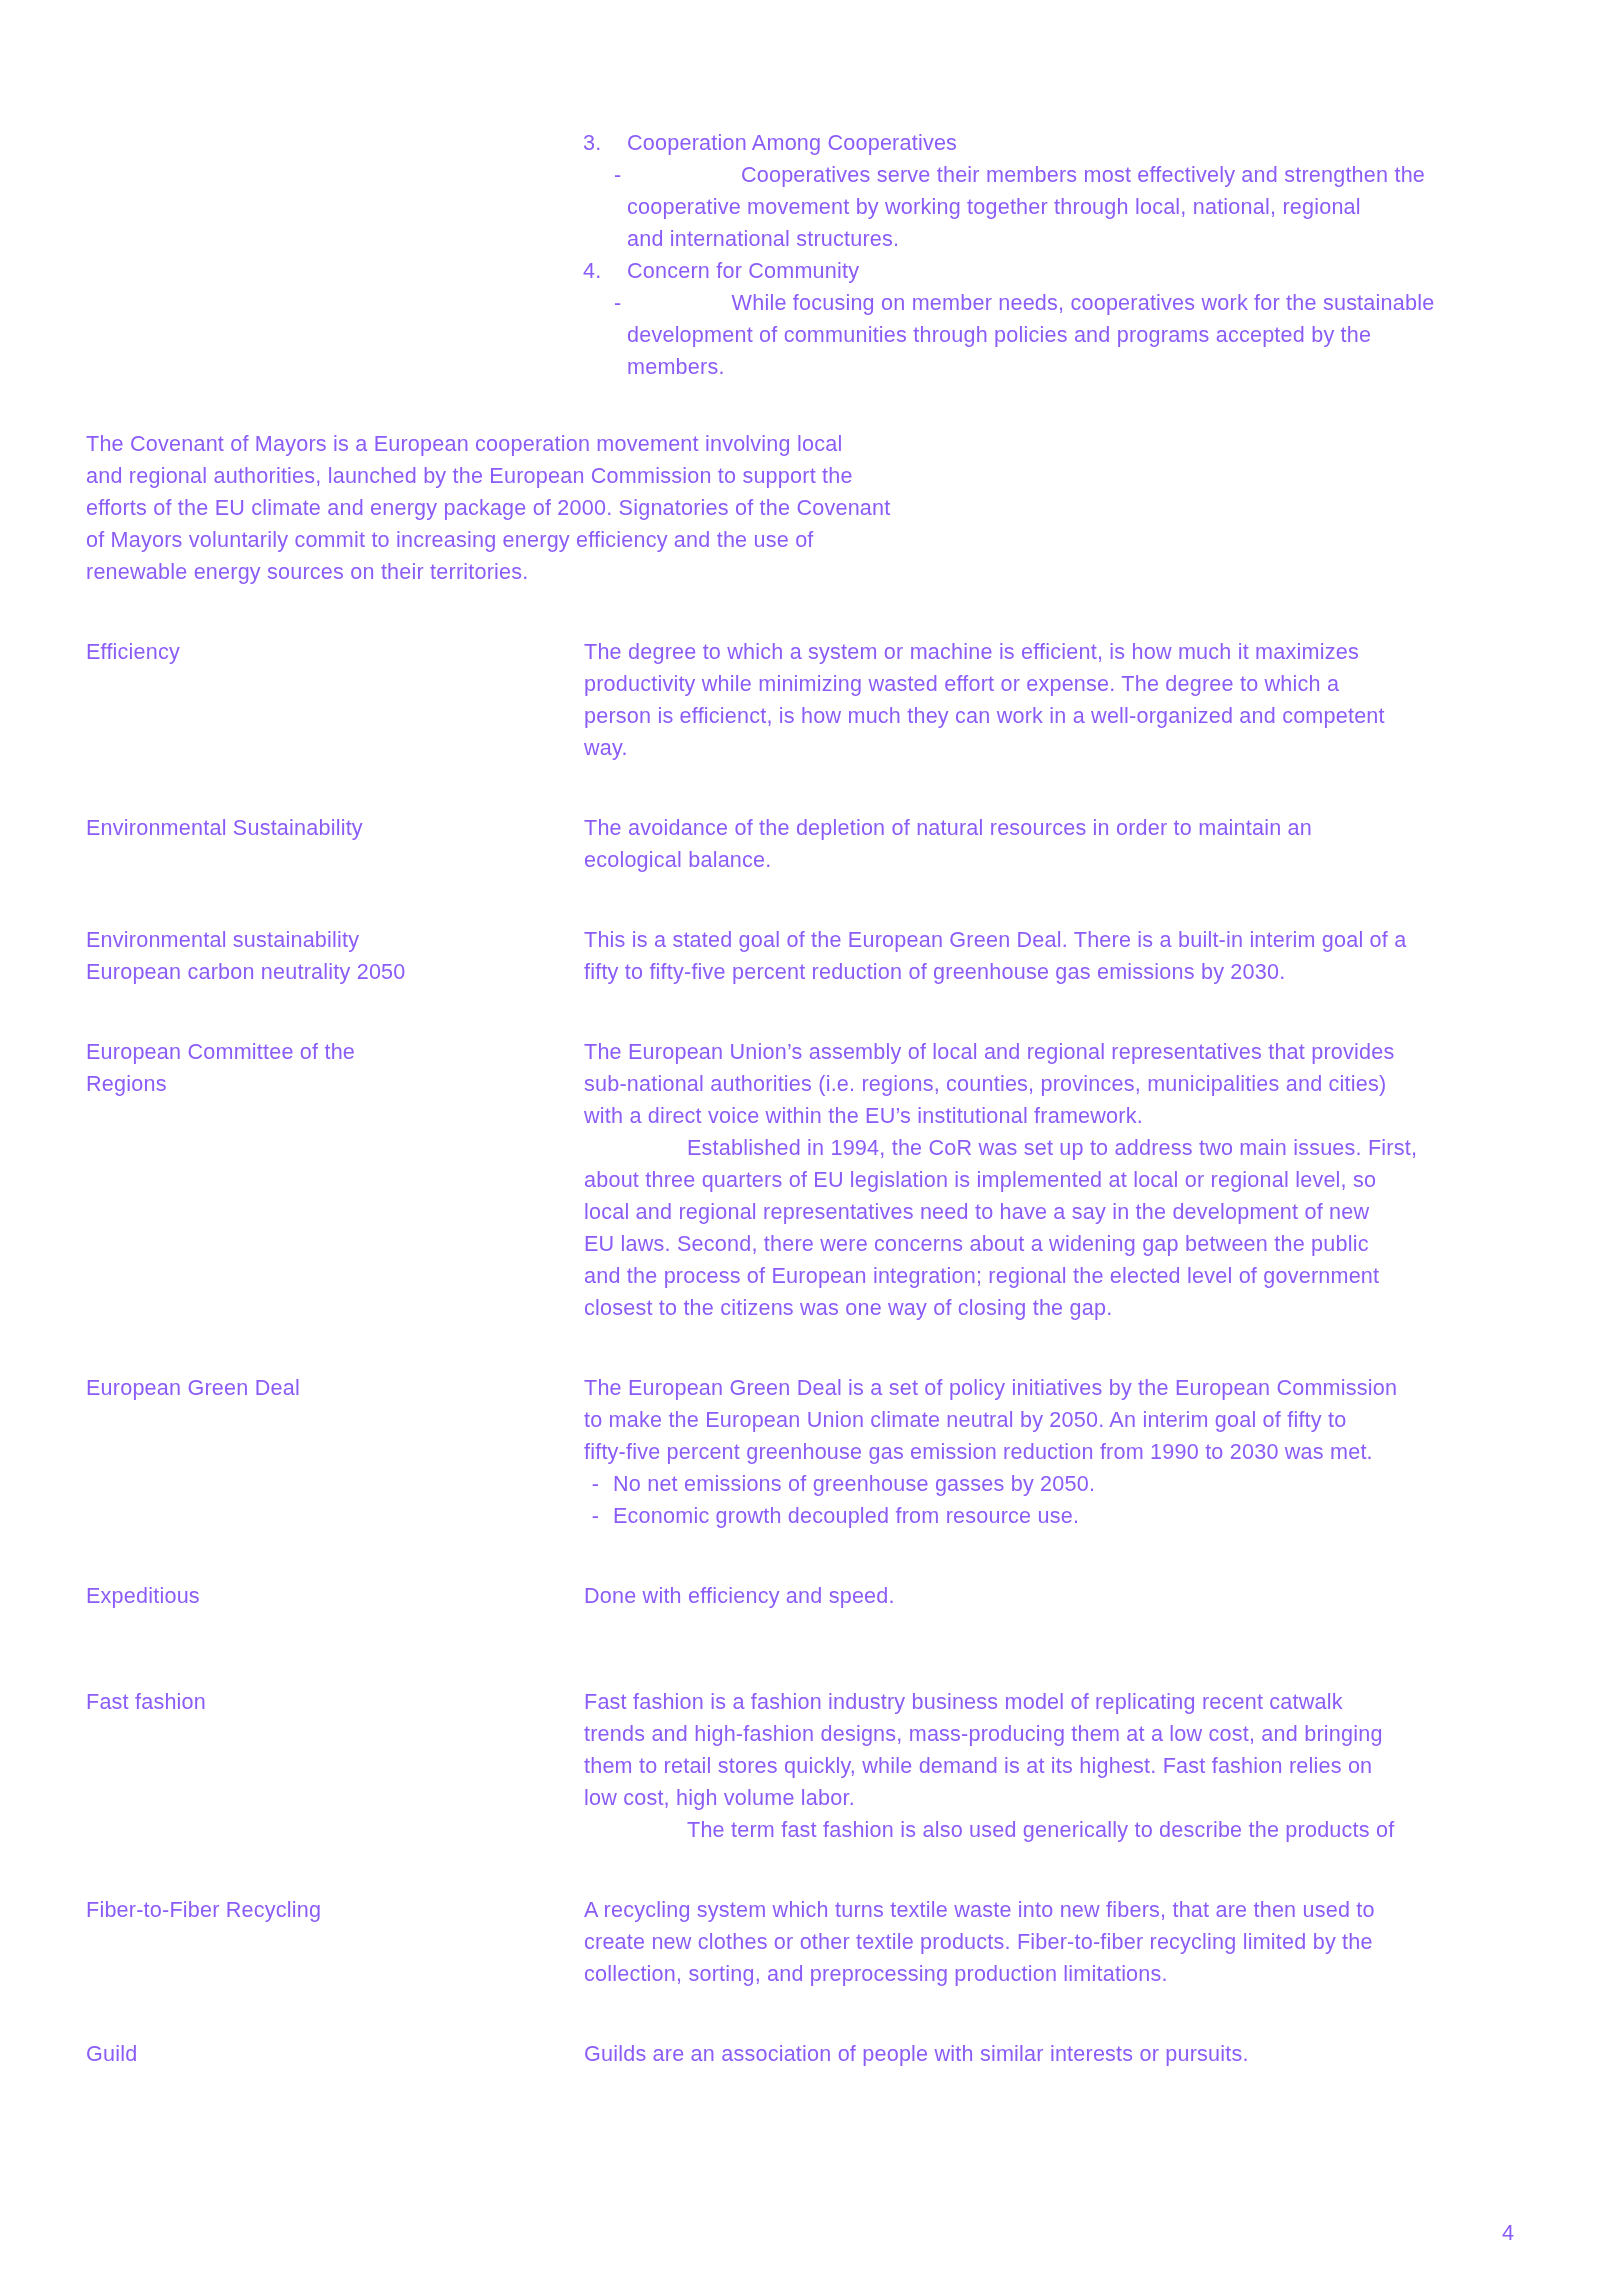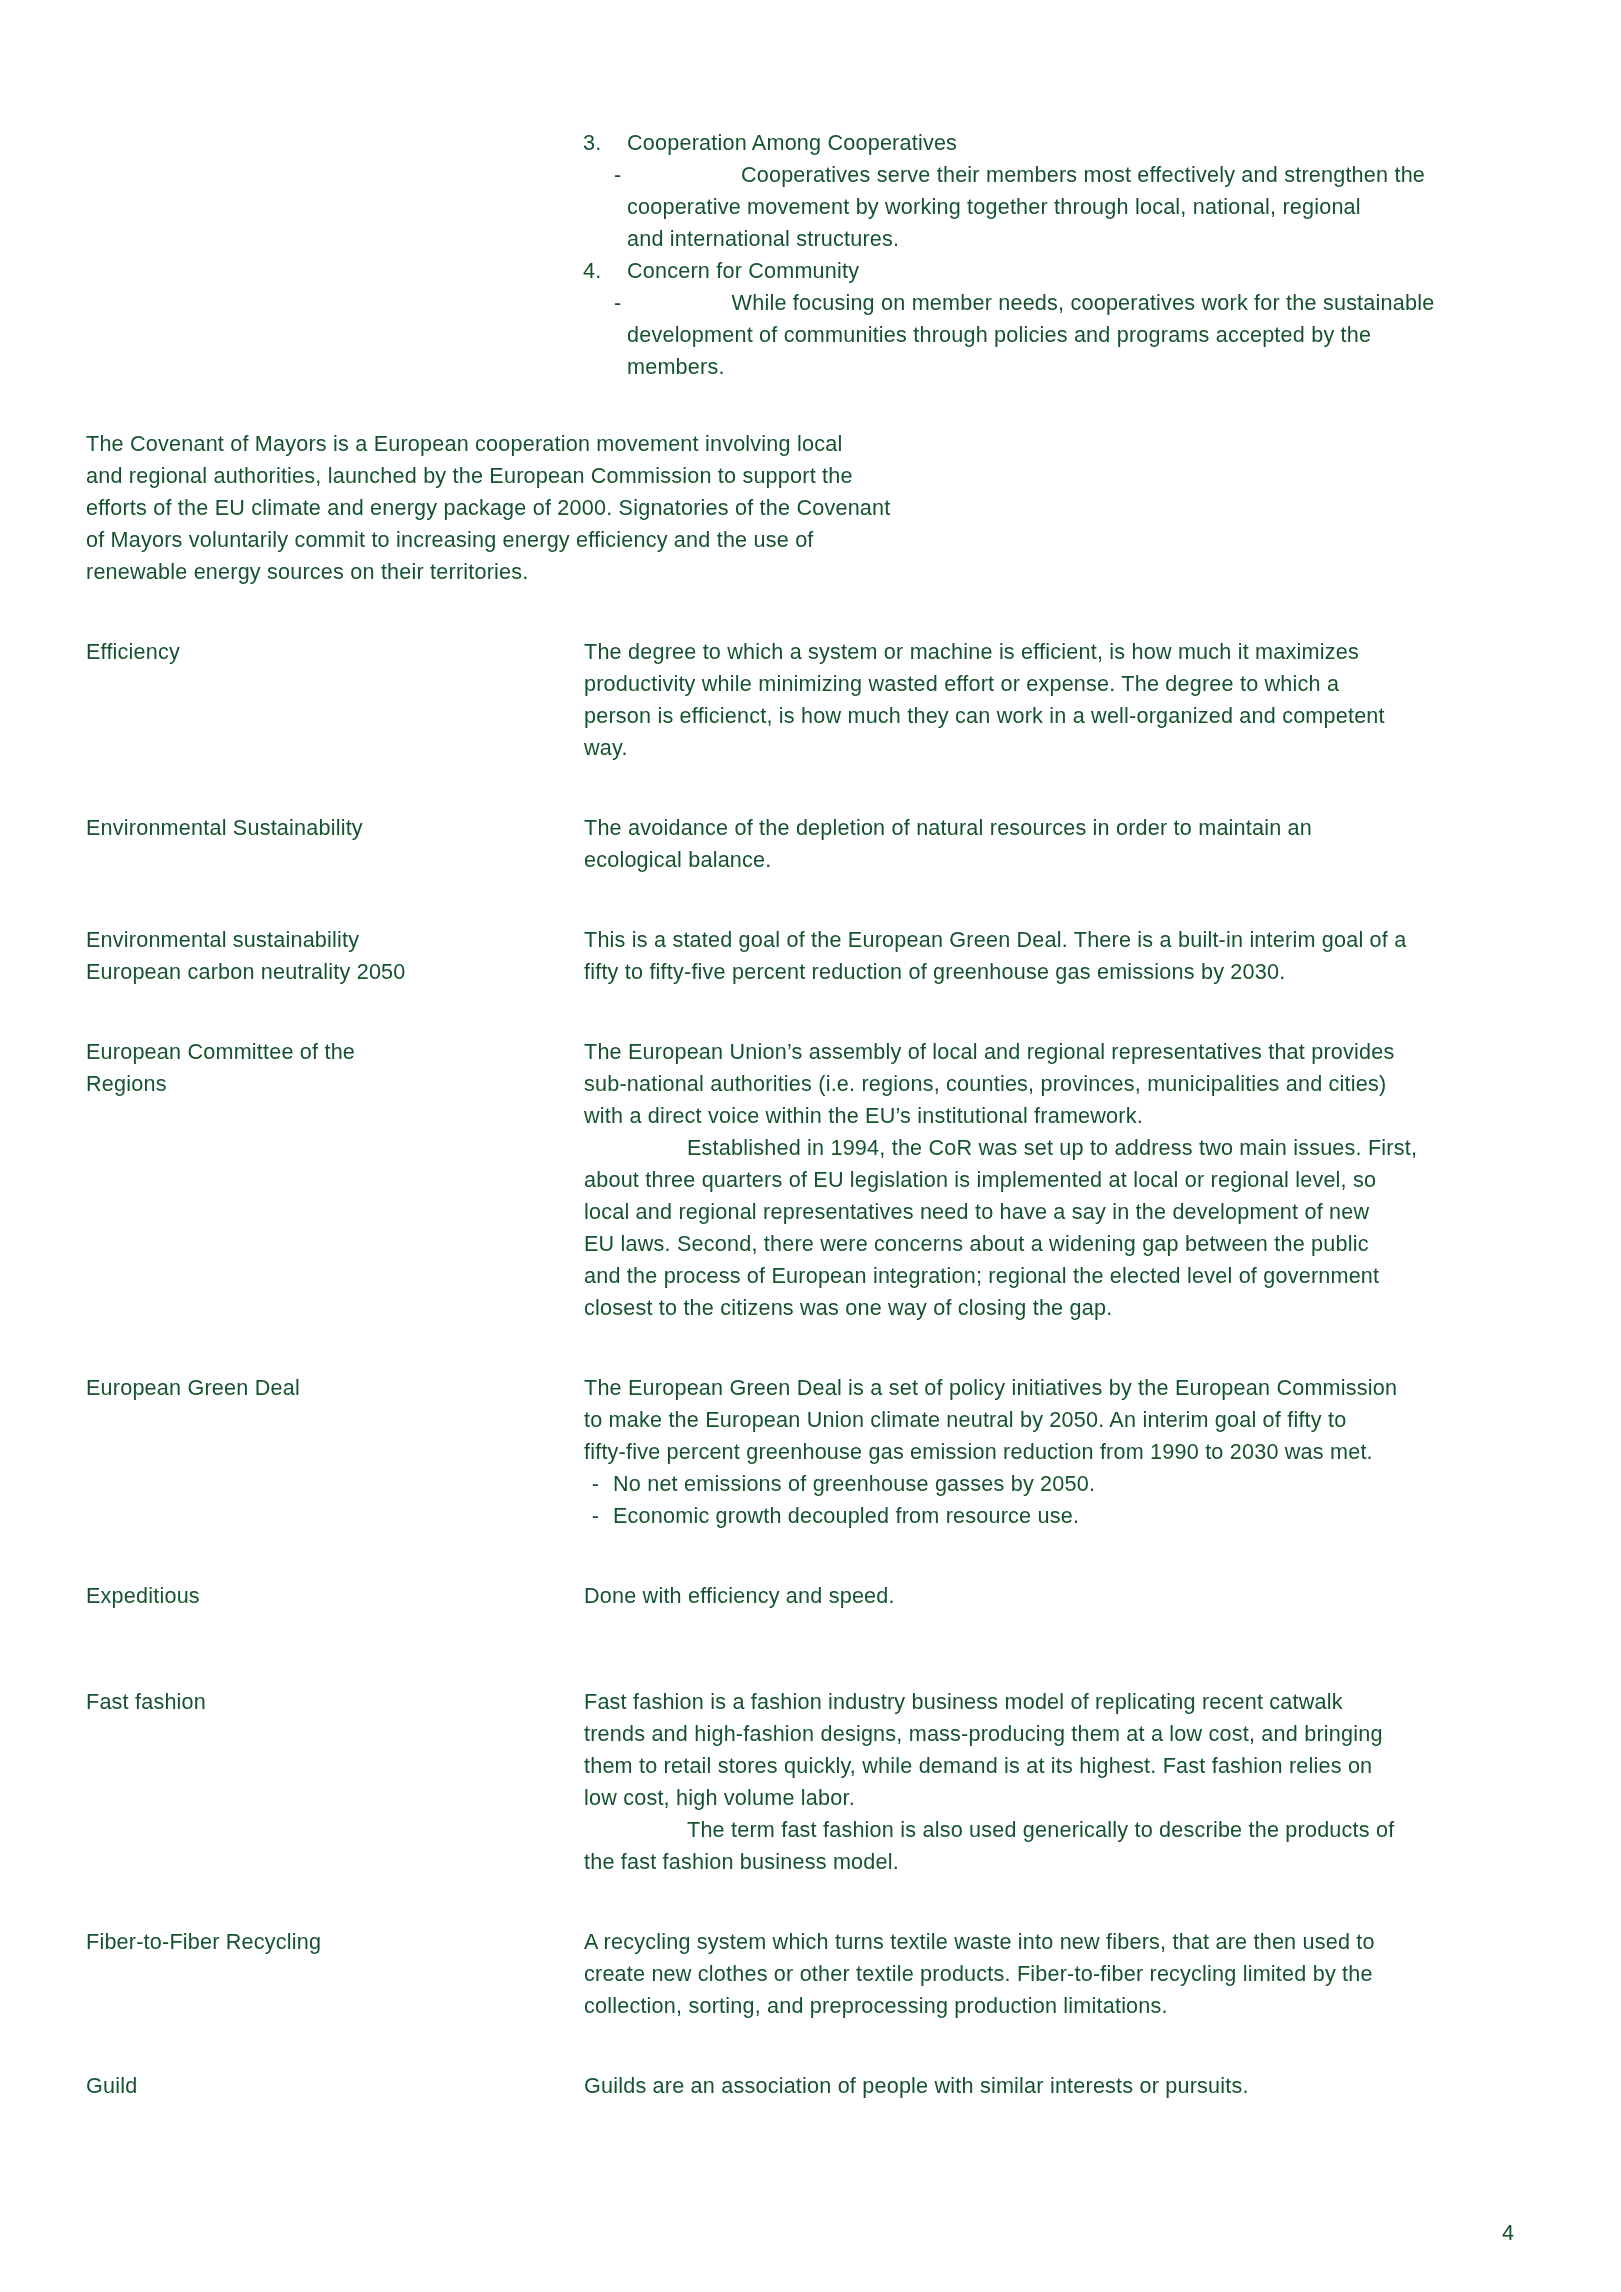--- a/index.html
+++ b/index.html
@@ -2,21 +2,21 @@
 <html><head>
 <meta charset="utf-8">
 <style>
   html,body{margin:0;padding:0;background:#888;}
   .page{
     position:relative;
     width:1621px;
     height:2293px;
     background:#ffffff;
     font-family:"Liberation Sans", sans-serif;
-    color:#14532d;
+    color:#8b5cf6;
     font-size:21.6px;
     letter-spacing:0.2px;
     overflow:hidden;
   }
   .content{
     padding:127px 82px 0 86px;
   }
   .ln{
     line-height:32px;
     white-space:nowrap;
@@ -172,21 +172,20 @@
         <div class="row">
           <div class="term">
             <div class="ln">Fast fashion</div>
           </div>
           <div class="def">
             <div class="ln">Fast fashion is a fashion industry business model of replicating recent catwalk</div>
             <div class="ln">trends and high-fashion designs, mass-producing them at a low cost, and bringing</div>
             <div class="ln">them to retail stores quickly, while demand is at its highest. Fast fashion relies on</div>
             <div class="ln">low cost, high volume labor.</div>
             <div class="ln indent">The term fast fashion is also used generically to describe the products of</div>
-            <div class="ln">the fast fashion business model.</div>
           </div>
         </div>
         <div class="row">
           <div class="term">
             <div class="ln">Fiber-to-Fiber Recycling</div>
           </div>
           <div class="def">
             <div class="ln">A recycling system which turns textile waste into new fibers, that are then used to</div>
             <div class="ln">create new clothes or other textile products. Fiber-to-fiber recycling limited by the</div>
             <div class="ln">collection, sorting, and preprocessing production limitations.</div>

